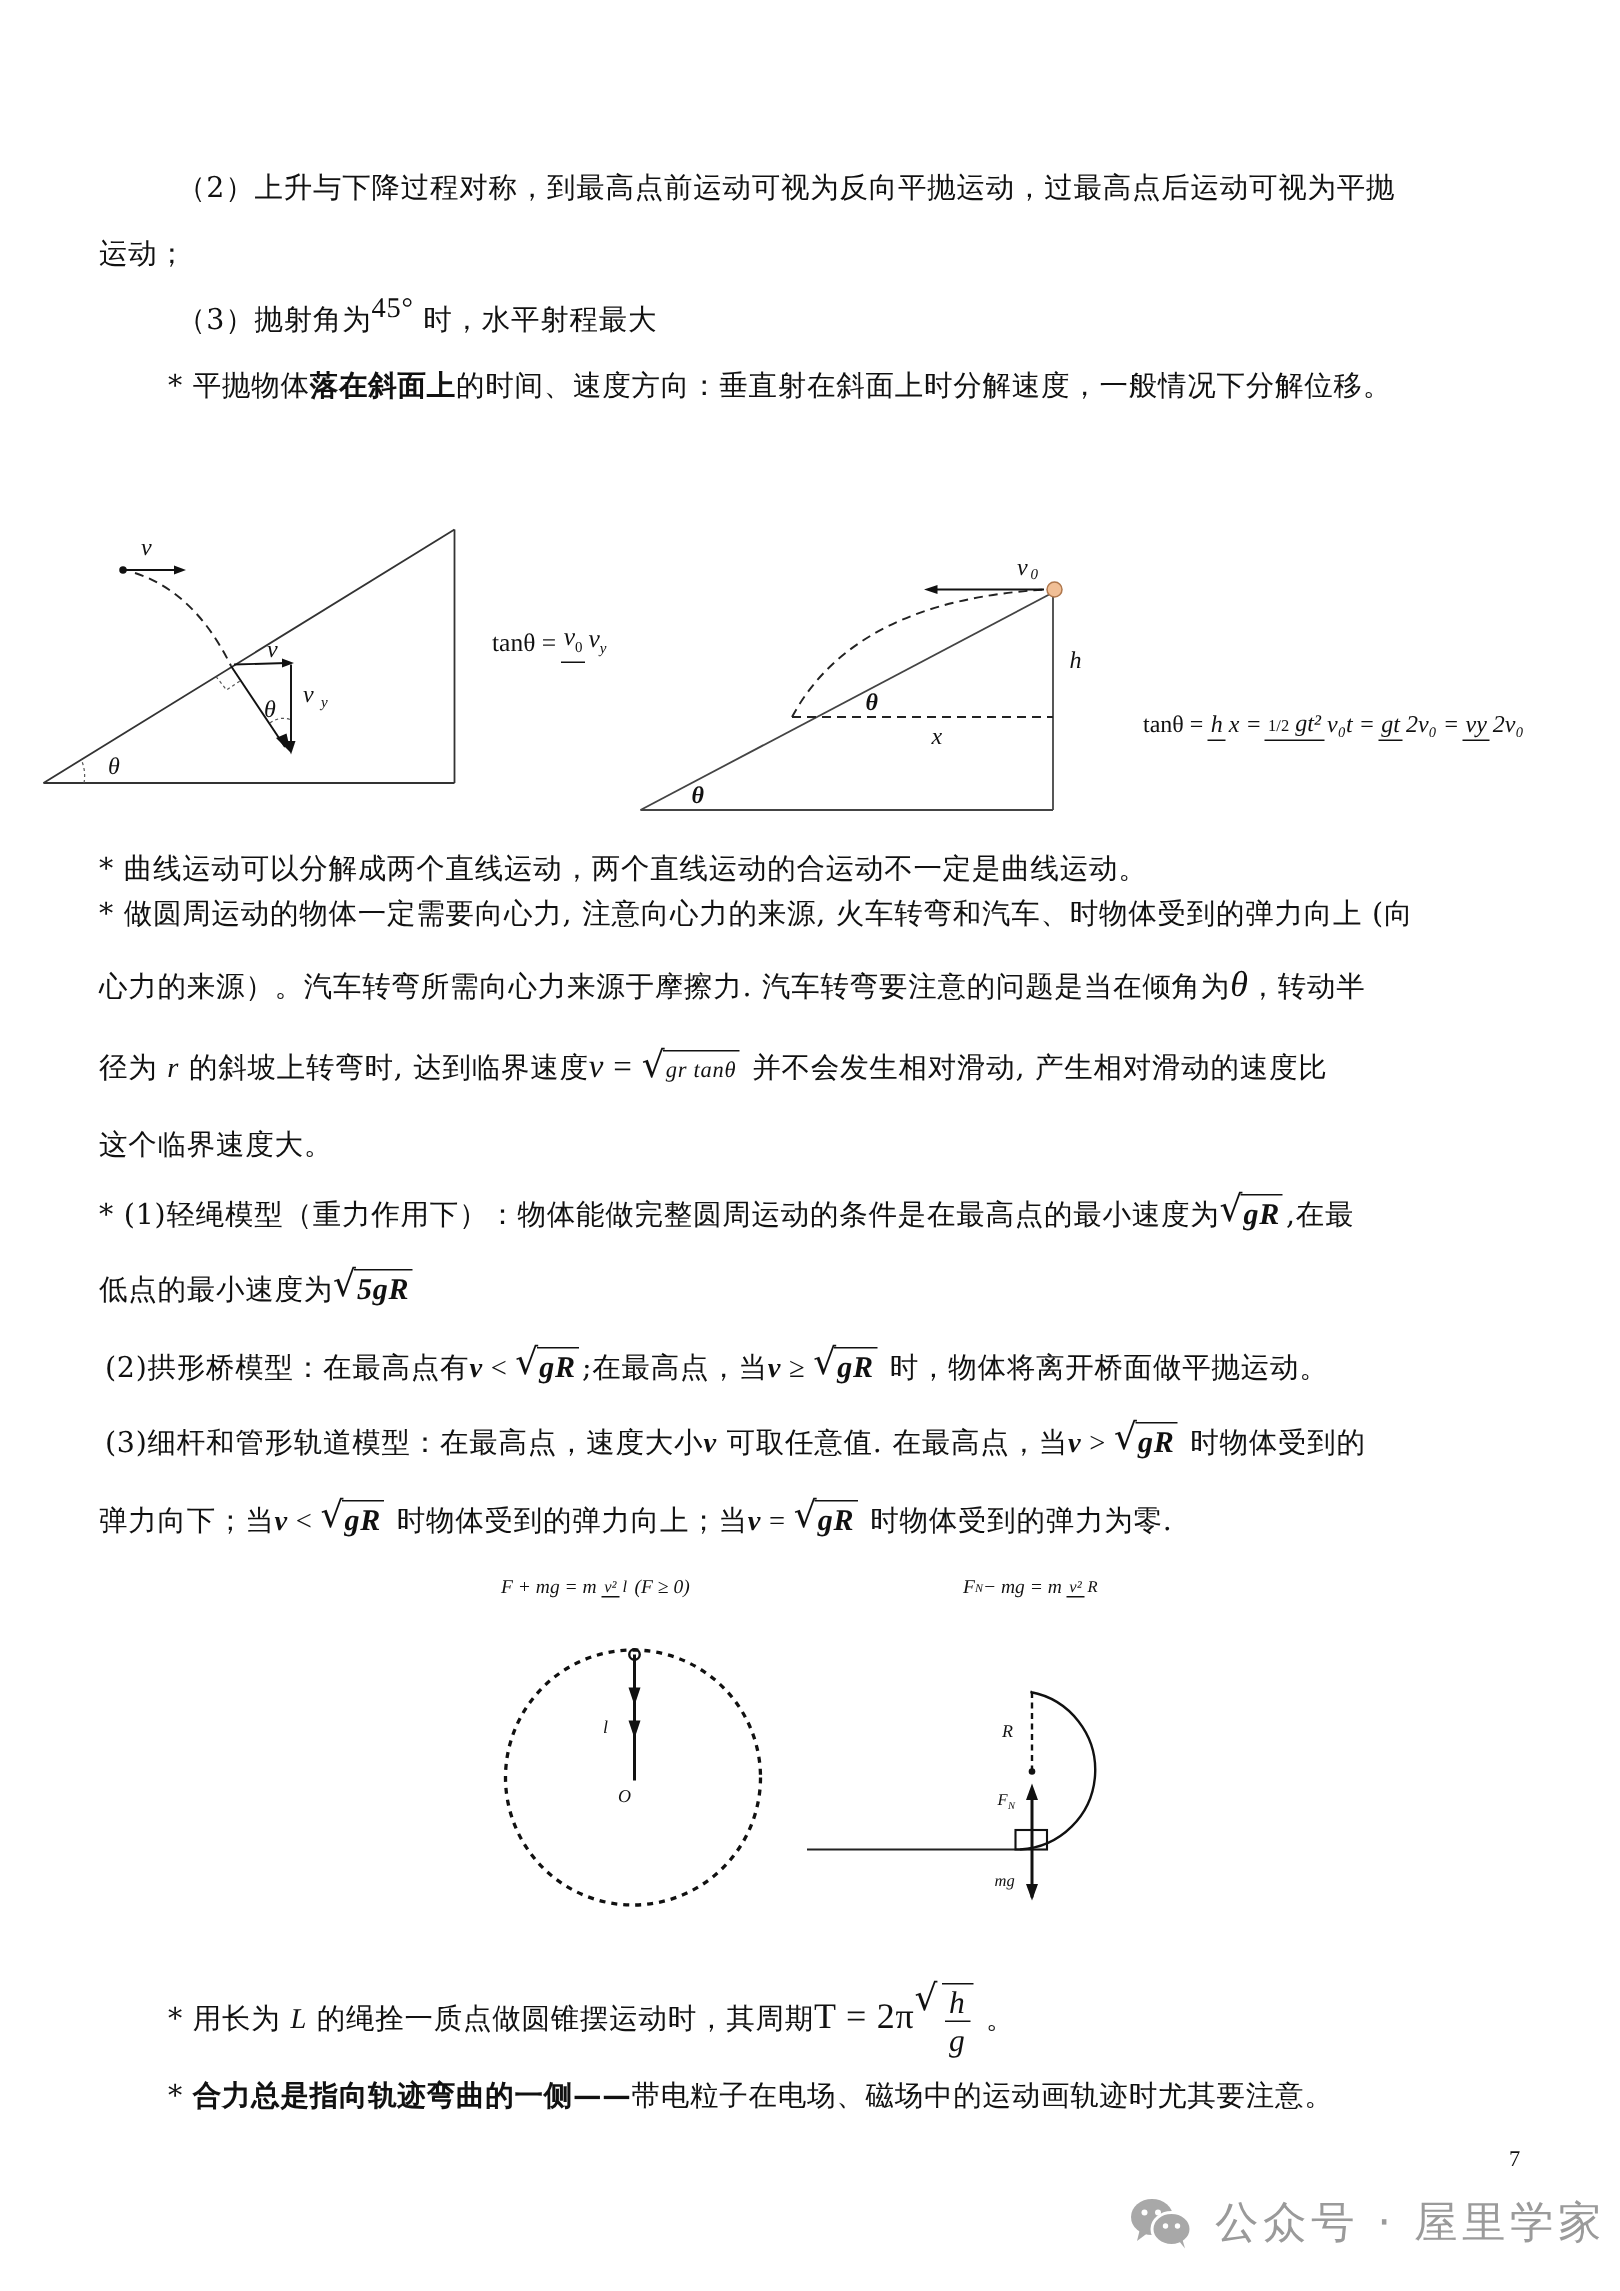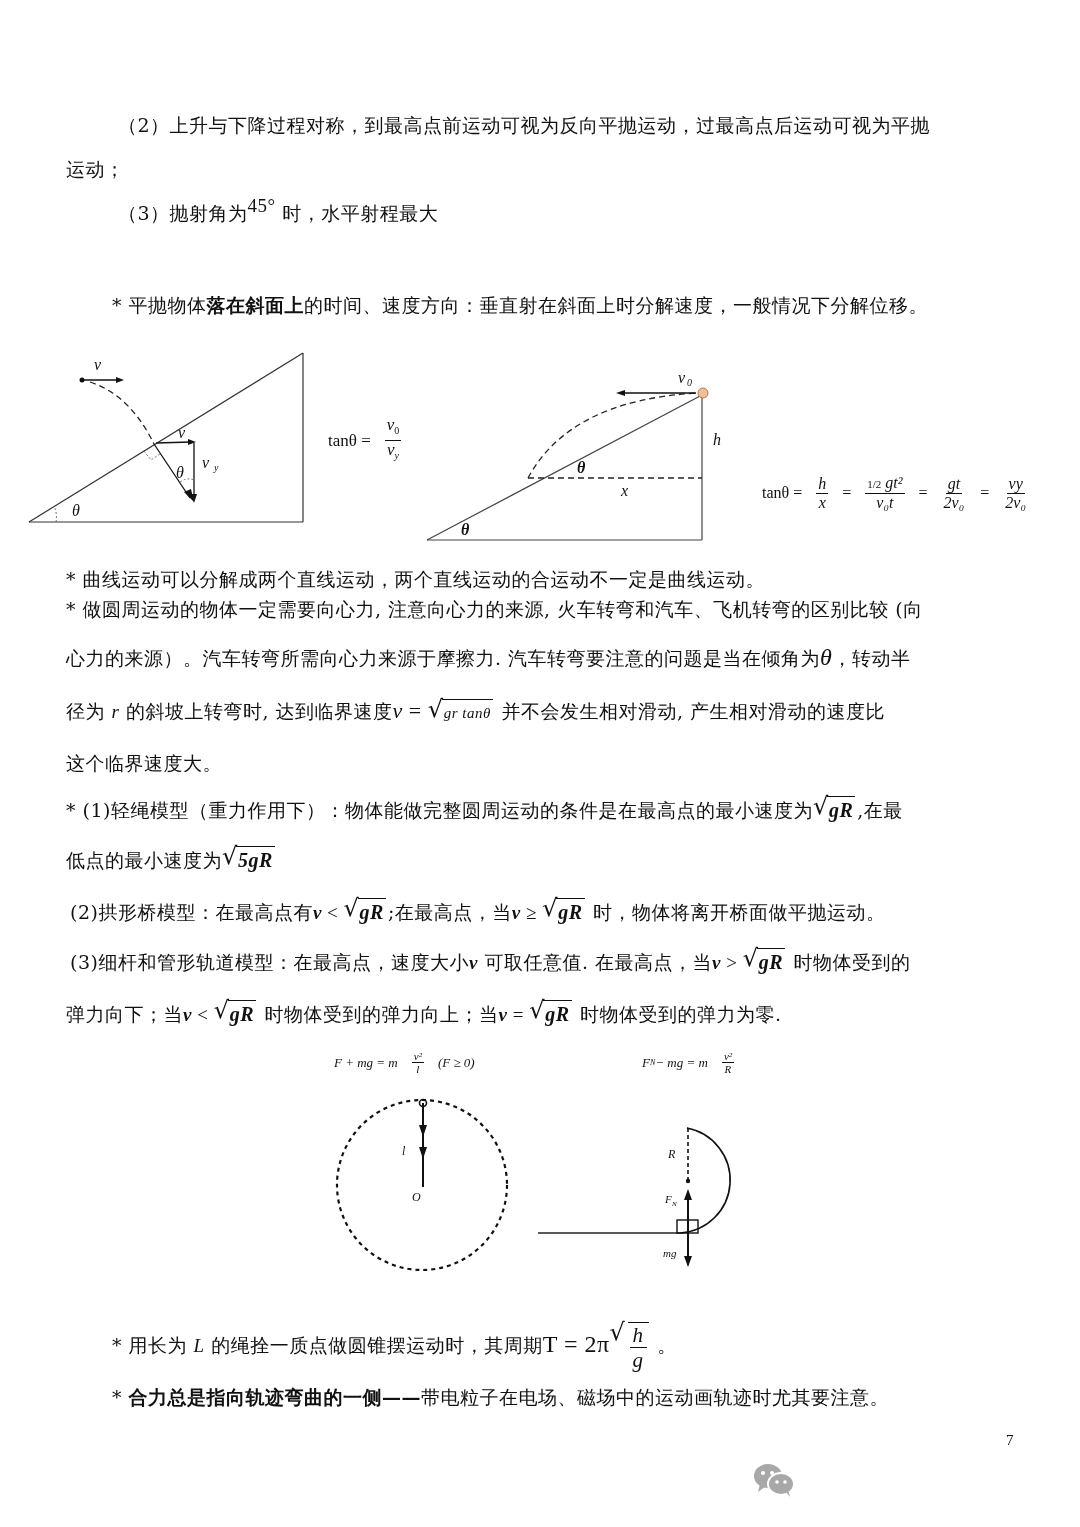--- a/index.html
+++ b/index.html
@@ -9,21 +9,21 @@
   .bold { font-weight: bold; }
   .m { font-family: "Liberation Serif", "DejaVu Serif", serif; font-style: italic; }
   .mr { font-family: "Liberation Serif", "DejaVu Serif", serif; }
   .mb { font-family: "Liberation Serif", "DejaVu Serif", serif; font-style: italic; font-weight: bold; }
   .sqrt { display: inline-block; position: relative; padding-left: 14px; margin-right: 2px; }
   .sqrt::before { content: "√"; position: absolute; left: 0; top: -3px; font-size: 24px; font-style: normal; font-weight: normal; font-family: "DejaVu Serif", serif; }
   .sqrt .rad { border-top: 1.5px solid #111; padding: 0 2px; display: inline-block; }
   .sup { font-size: 14px; position: relative; top: -10px; }
   svg { position: absolute; overflow: visible; }
   svg text { font-family: "Liberation Serif", "DejaVu Serif", serif; font-style: italic; fill: #111; }
-  .frac { display: inline-flex; flex-direction: column; align-items: center; vertical-align: middle; margin: 0 14px; text-align: center; }
+  .frac { display: inline-flex; align-items: center; vertical-align: middle; margin: 0 3px; text-align: center; }
   .frac .num { border-bottom: 1px solid #111; padding: 0 2px; line-height: 18px; }
   .frac .den { padding: 0 2px; line-height: 18px; }
   .eq { position: absolute; font-family: "Liberation Serif", "DejaVu Serif", serif; font-size: 17px; white-space: nowrap; display: flex; align-items: center; }
   .eq .i { font-style: italic; }
   .footer-num { position: absolute; font-family: "Liberation Serif", serif; font-size: 15px; }
   .watermark { position: absolute; display: flex; align-items: center; color: #9a9a9a; font-family: "DejaVu Sans", "Liberation Sans", sans-serif; font-size: 29px; letter-spacing: 3px; }
 </style>
 </head>
 <body>
 
@@ -31,21 +31,21 @@
   <span>（2）上升与下降过程对称，到最高点前运动可视为反向平抛运动，过最高点后运动可视为平抛</span>
 </div>
 <div class="line" style="left:66px; top:156px;">
   <span>运动；</span>
 </div>
 
 <div class="line" style="left:118px; top:200px;">
   <span>（3）抛射角为</span><span class="mr sup" style="font-size:19px; top:-8px;text-align:right;">45°</span><span> 时，水平射程最大</span>
 </div>
 
-<div class="line" style="left:112px; top:244px;margin-top:48px;">
+<div class="line" style="left:112px; top:244px;">
   <span>* </span><span>平抛物体</span><span class="bold">落在斜面上</span><span>的时间、速度方向：垂直射在斜面上时分解速度，一般情况下分解位移。</span>
 </div>
 
 <svg style="left:20px; top:340px;" width="400" height="190" viewBox="0 0 400 190">
   <line x1="9" y1="182" x2="283" y2="182" stroke="#333" stroke-width="1.2"></line>
   <line x1="283" y1="182" x2="283" y2="13" stroke="#333" stroke-width="1.2"></line>
   <line x1="9" y1="182" x2="283" y2="13" stroke="#333" stroke-width="1.2"></line>
   <path d="M 36 182 A 27 27 0 0 0 34 166" fill="none" stroke="#555" stroke-width="0.8" stroke-dasharray="2 2"></path>
   <circle cx="62" cy="40" r="2.5" fill="#111"></circle>
   <line x1="62" y1="40" x2="98" y2="40" stroke="#111" stroke-width="1.3"></line>
@@ -113,21 +113,21 @@
     <span class="num i">vy</span>
     <span class="den i">2v₀</span>
   </span>
 </div>
 
 <div class="line" style="left:66px; top:566px;">
   <span>* 曲线运动可以分解成两个直线运动，两个直线运动的合运动不一定是曲线运动。</span>
 </div>
 
 <div class="line" style="left:66px; top:596px;">
-  <span>* 做圆周运动的物体一定需要向心力, 注意向心力的来源, 火车转弯和汽车、飞机转弯的区别比较 (向</span>
+  <span>* 做圆周运动的物体一定需要向心力, 注意向心力的来源, 火车转弯和汽车、时物体受到的弹力向上 (向</span>
 </div>
 <div class="line" style="left:66px; top:644px;">
   <span>心力的来源）。汽车转弯所需向心力来源于摩擦力. 汽车转弯要注意的问题是当在倾角为</span><span class="m" style="font-size:24px;">θ</span><span>，转动半</span>
 </div>
 <div class="line" style="left:66px; top:698px;">
   <span>径为 </span><span class="m">r</span><span> 的斜坡上转弯时, 达到临界速度</span><span class="m" style="font-size:22px;">v</span><span class="mr" style="font-size:22px;"> = </span><span class="sqrt m" style="font-size:15px;"><span class="rad">gr tanθ</span></span><span> 并不会发生相对滑动, 产生相对滑动的速度比</span>
 </div>
 <div class="line" style="left:66px; top:750px;">
   <span>这个临界速度大。</span>
 </div>
@@ -213,13 +213,14 @@
       <ellipse cx="16" cy="14" rx="14" ry="12" fill="#a8a8a8"></ellipse>
       <polygon points="8,22 6,30 14,24" fill="#a8a8a8"></polygon>
       <ellipse cx="29" cy="22" rx="13" ry="11" fill="#a8a8a8" stroke="#fff" stroke-width="2"></ellipse>
       <polygon points="34,30 38,35 36,28" fill="#a8a8a8"></polygon>
       <circle cx="11" cy="11" r="2" fill="#fff"></circle>
       <circle cx="20" cy="11" r="2" fill="#fff"></circle>
       <circle cx="25" cy="20" r="1.8" fill="#fff"></circle>
       <circle cx="33" cy="20" r="1.8" fill="#fff"></circle>
     </svg>
   </span>
+  <span>公众号 · 屋里学家</span>
 </div>
 
 </body></html>

